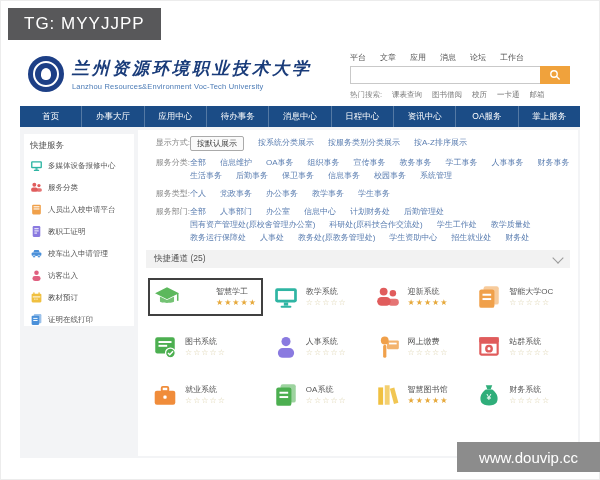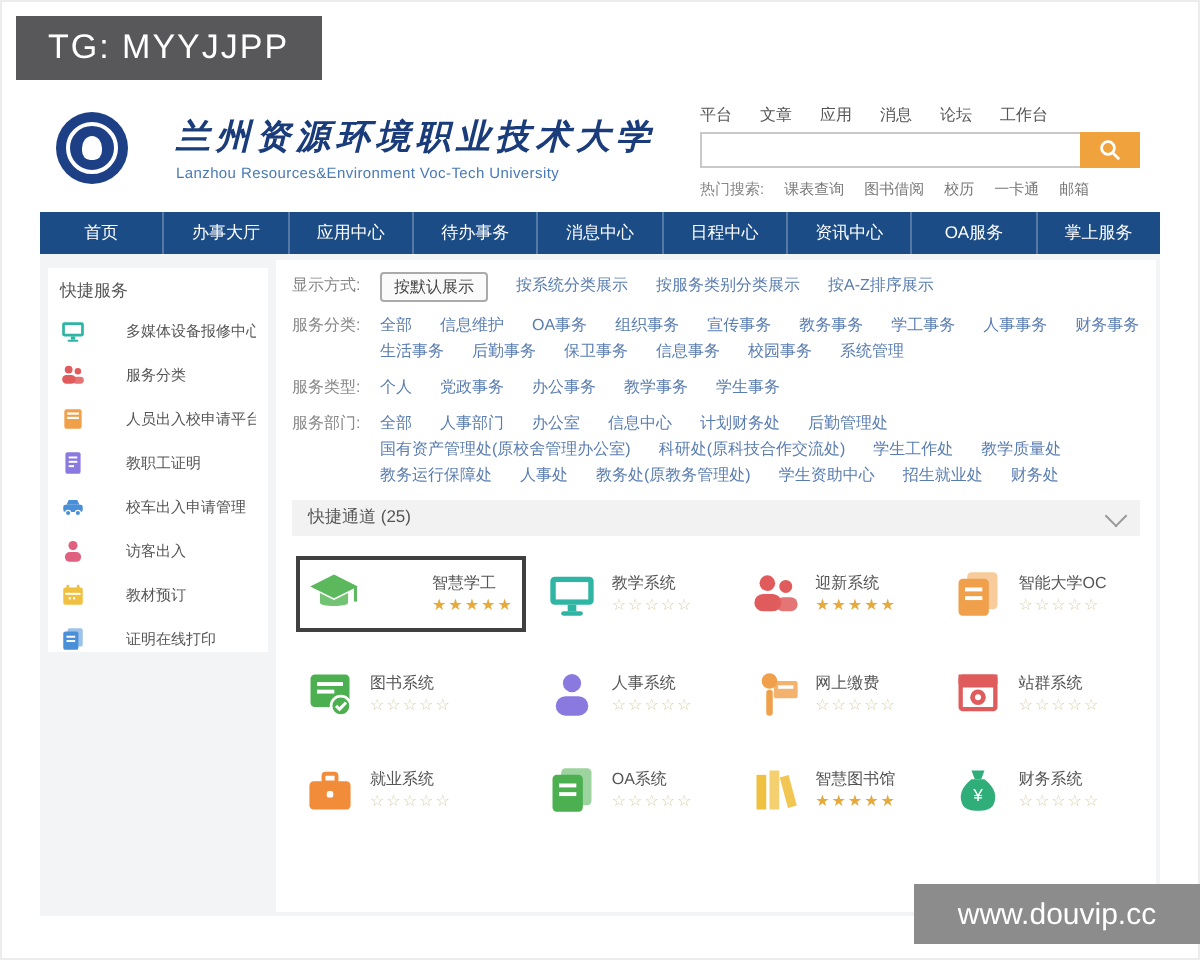--- a/index.html
+++ b/index.html
@@ -10,21 +10,21 @@
   
   .tg-badge{position:absolute;left:8px;top:8px;background:#58585a;color:#fff;
             font-size:17px;letter-spacing:1px;padding:6px 16px;}
 
   
   .portal{position:absolute;left:20px;top:46px;width:560px;height:412px;background:#fff;}
   .logo-wrap{position:absolute;left:8px;top:10px;display:flex;align-items:center;}
   .logo{width:36px;height:36px;border-radius:50%;background:#1d3f86;position:relative;flex:0 0 auto;}
   .logo:before{content:"";position:absolute;left:5px;top:5px;width:26px;height:26px;border:2px solid #fff;border-radius:50%;box-sizing:border-box;}
   .logo:after{content:"";position:absolute;left:13px;top:12px;width:10px;height:12px;background:#fff;border-radius:50% 50% 40% 40%;}
-  .uni-text{margin-left:24px;}
+  .uni-text{margin-left:8px;}
   .uni-cn{font-size:17px;color:#1a3c7a;font-weight:bold;letter-spacing:3px;font-style:italic;font-family:"Liberation Serif","DejaVu Serif",serif;}
   .uni-en{font-size:7.5px;color:#4a7ab5;margin-top:2px;letter-spacing:.2px;}
 
   .top-links{position:absolute;left:330px;top:6px;width:220px;display:flex;gap:14px;}
   .top-links span{font-size:8px;color:#555;cursor:pointer;}
   .searchbar{position:absolute;left:330px;top:20px;width:220px;height:18px;display:flex;}
   .searchbar input{flex:1;border:1px solid #c9c9c9;border-right:none;height:16px;font-size:9px;padding:0 4px;outline:none;}
   .search-btn{width:30px;height:18px;background:#f0a23c;border:none;display:flex;align-items:center;justify-content:center;cursor:pointer;}
   .hot-links{position:absolute;left:330px;top:44px;display:flex;gap:10px;align-items:center;}
   .hot-links .hl-label{font-size:7.5px;color:#888;}
@@ -33,27 +33,27 @@
   
   .nav{position:absolute;left:0px;top:60px;width:560px;height:21px;background:#1b4c86;display:flex;align-items:stretch;}
   .nav-item{flex:1;display:flex;align-items:center;justify-content:center;color:#fff;font-size:8.5px;
             border-left:1px solid rgba(255,255,255,.25);cursor:pointer;white-space:nowrap;}
   .nav-item:first-child{border-left:none;}
 
   
   .content-bg{position:absolute;left:0;top:81px;width:560px;height:331px;background:#f3f4f6;}
   .sidebar{position:absolute;left:4px;top:88px;width:110px;height:192px;background:#fff;padding:6px 6px;box-sizing:border-box;}
   .sb-title{font-size:8.5px;color:#555;margin-bottom:7px;}
-  .sb-item{display:flex;align-items:center;gap:20px;margin-bottom:9px;cursor:pointer;}
+  .sb-item{display:flex;align-items:center;gap:5px;margin-bottom:9px;cursor:pointer;}
   .sb-item .sb-label{font-size:7.5px;color:#555;white-space:nowrap;overflow:hidden;}
   .sb-icon{width:13px;height:13px;flex:0 0 auto;display:flex;}
 
   .main{position:absolute;left:118px;top:84px;width:440px;height:326px;background:#fff;padding:6px 8px;box-sizing:border-box;}
   .filter-row{display:flex;font-size:8px;margin-bottom:5px;line-height:13px;}
-  .filter-label{color:#888;flex:0 0 44px;white-space:nowrap;}
+  .filter-label{color:#888;flex:0 0 44px;white-space:nowrap;text-align:right;}
   .filter-opts{flex:1;display:flex;flex-wrap:wrap;column-gap:14px;}
   .filter-opt{color:#5a7db0;cursor:pointer;white-space:nowrap;}
   .filter-opt.selected{border:1px solid #aaa;background:#fafafa;color:#444;padding:0 6px;border-radius:2px;}
 
   .section-bar{background:#f2f2f2;height:18px;display:flex;align-items:center;justify-content:space-between;
                padding:0 8px;margin:6px 0 4px 0;cursor:pointer;}
   .section-title{font-size:8.5px;color:#555;}
   .chevron{width:7px;height:7px;border-right:1.5px solid #999;border-bottom:1.5px solid #999;transform:rotate(45deg);margin-top:-3px;}
 
   .apps-grid{display:grid;grid-template-columns:repeat(4,1fr);row-gap:14px;column-gap:6px;padding:6px 2px;}

